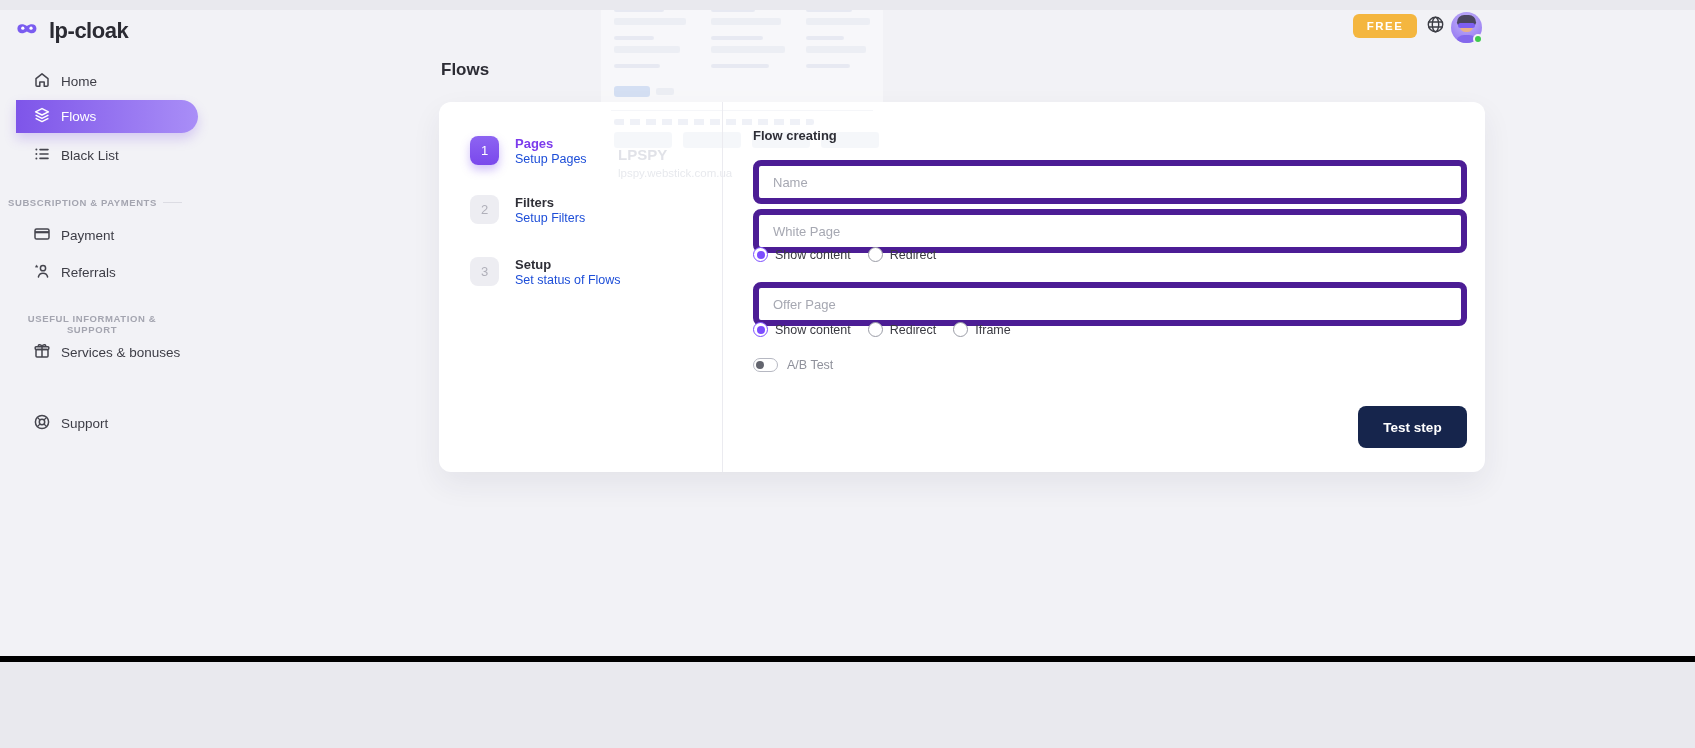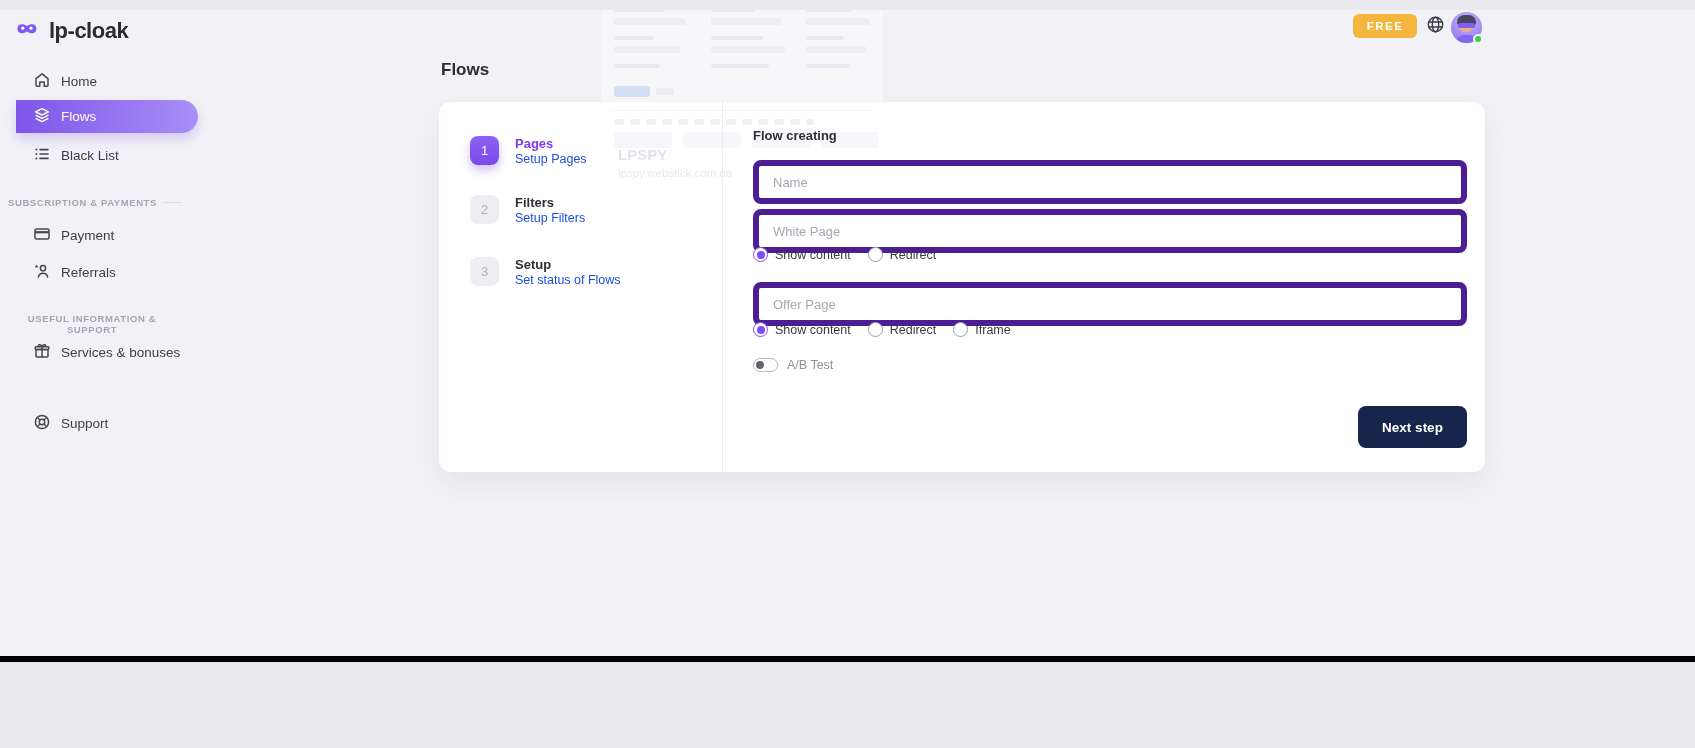--- a/index.html
+++ b/index.html
@@ -289,17 +289,17 @@
       </span>
     </div>
 
     <div class="toggle-row" style="top:256px;">
       <span class="toggle">
           <span class="knob"></span>
         </span>
       <span class="toggle-label">A/B Test</span>
     </div>
 
-    <button class="btn-next">Next step</button>
+    <button class="btn-next">Test step</button>
   </div>
 
   <div class="bottom-edge"></div>
 </div>
 
 </body></html>

